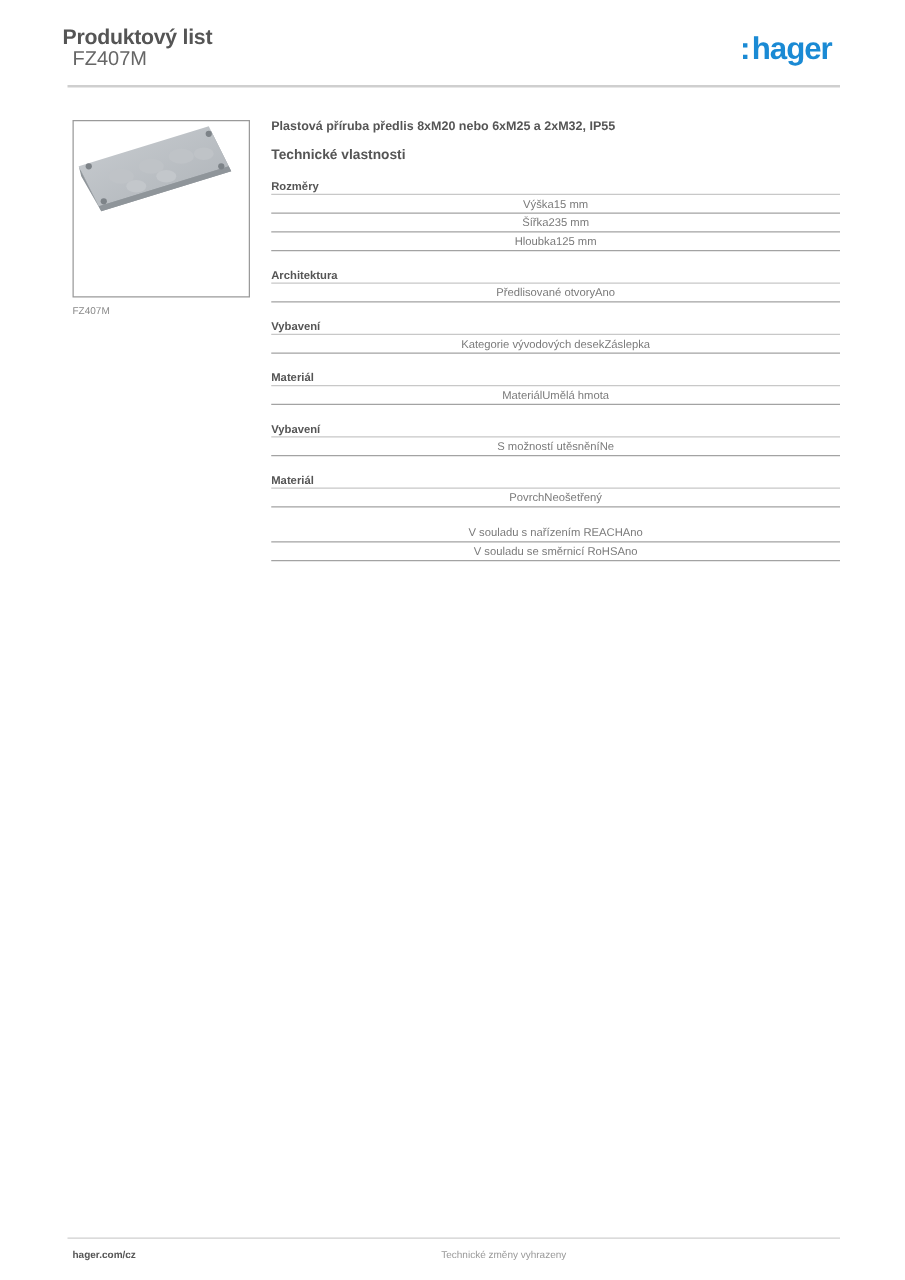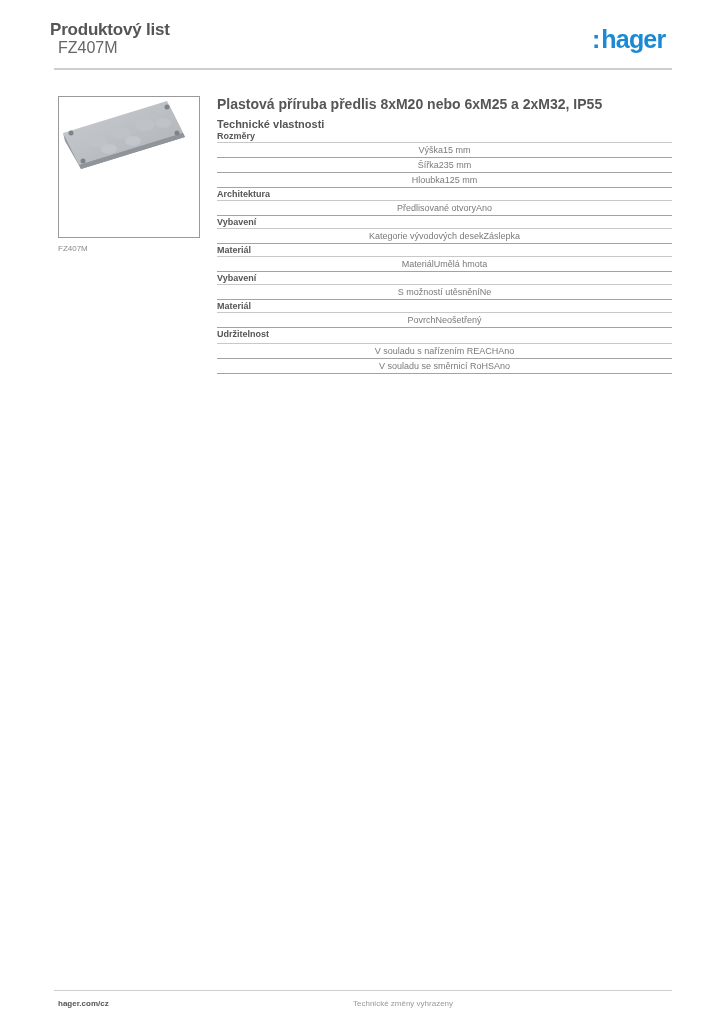--- a/index.html
+++ b/index.html
@@ -29,26 +29,26 @@
     position: absolute; left: 58px; top: 96px; width: 142px; height: 142px;
     border: 1px solid #9a9a9a; box-sizing: border-box; background: #fff;
   }
   .image-caption {
     position: absolute; left: 58px; top: 244px; font-size: 8px; color: #888;
   }
   .content {
     position: absolute; left: 217px; top: 96px; width: 455px;
   }
   .product-desc {
-    font-size: 14px; font-weight: bold; color: #555; margin: 0; height: 14px;
+    font-size: 10px; font-weight: bold; color: #555; margin: 0; height: 14px;
   }
   .tech-title {
     font-size: 11px; font-weight: bold; color: #555; margin-top: 8px; height: 12px;
   }
-  .group { }
+  .group { margin-top: 13px; }
   .group:first-of-type { margin-top: 13px; }
   .group-title {
     font-size: 9px; font-weight: bold; color: #555;
     height: 12px; line-height: 12px;
     border-bottom: 1px solid #c8c8c8;
   }
   .row {
     display: flex; justify-content: center;
     font-size: 9px; color: #777; height: 14px; line-height: 14px;
     border-bottom: 1px solid #a3a3a3;
@@ -158,21 +158,20 @@
 
   <div class="group">
     <div class="group-title">Materiál</div>
     <div class="row">
         <span class="k">Povrch</span>
         <span class="v">Neošetřený</span>
       </div>
   </div>
 
   <div class="group">
-    <div class="group-title" style="height:15px;line-height:12px;">Udržitelnost</div>
     <div class="row">
         <span class="k">V souladu s nařízením REACH</span>
         <span class="v">Ano</span>
       </div>
     <div class="row">
         <span class="k">V souladu se směrnicí RoHS</span>
         <span class="v">Ano</span>
       </div>
   </div>
 </div>

